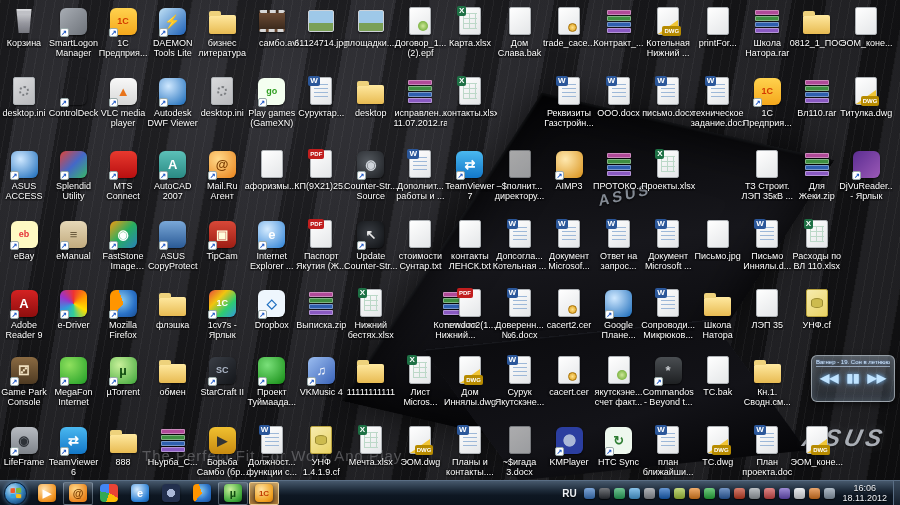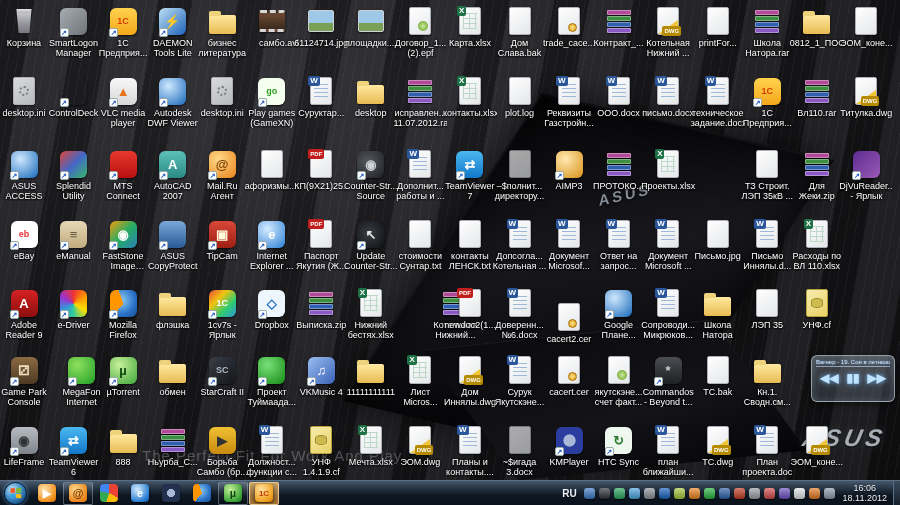--- a/index.html
+++ b/index.html
@@ -350,26 +350,20 @@
       </div>
       <div class="dicon" style="left: 442.95px; top: 75px;">
         <div class="g">
           <div class="sheet">
             <div class="xgrid"></div>
             <span class="badge x">X</span>
           </div>
         </div>
         <div class="lbl">контакты.xlsx</div>
       </div>
-      <div class="dicon" style="left: 492.5px; top: 75px;">
-        <div class="g">
-          <div class="sheet"></div>
-        </div>
-        <div class="lbl">plot.log</div>
-      </div>
       <div class="dicon" style="left: 542.05px; top: 75px;">
         <div class="g">
           <div class="sheet">
             <div class="lines"></div>
             <span class="badge w">W</span>
           </div>
         </div>
         <div class="lbl">Реквизиты Газстройн...</div>
       </div>
       <div class="dicon" style="left: 591.6px; top: 75px;">
@@ -550,21 +544,21 @@
       </div>
       <div class="dicon" style="left: 839.35px; top: 148px;">
         <div class="g">
           <div class="tile" style="background:linear-gradient(135deg,#5b2d91,#9b59b6);color:#fff;font-size:13px"></div>
           <div class="sc-arrow">↗</div>
         </div>
         <div class="lbl">DjVuReader... - Ярлык</div>
       </div>
       <div class="dicon" style="left: -3px; top: 218px;">
         <div class="g">
-          <div class="tile" style="background:#ffffff;color:#e53238;font-size:9px">eb</div>
+          <div class="tile" style="background:#fef9c3;color:#e53238;font-size:9px">eb</div>
           <div class="sc-arrow">↗</div>
         </div>
         <div class="lbl">eBay</div>
       </div>
       <div class="dicon" style="left: 46.55px; top: 218px;">
         <div class="g">
           <div class="tile" style="background:linear-gradient(#e6d8b8,#c2ab7e);color:#6b5b3e;font-size:13px">≡</div>
           <div class="sc-arrow">↗</div>
         </div>
         <div class="lbl">eManual</div>
@@ -766,21 +760,21 @@
       </div>
       <div class="dicon" style="left: 492.5px; top: 287px;">
         <div class="g">
           <div class="sheet">
             <div class="lines"></div>
             <span class="badge w">W</span>
           </div>
         </div>
         <div class="lbl">Доверенн... №6.docx</div>
       </div>
-      <div class="dicon" style="left: 542.05px; top: 301px;">
+      <div class="dicon" style="left: 542.05px; top: 287px;">
         <div class="g">
           <div class="sheet">
             <div class="seal"></div>
           </div>
         </div>
         <div class="lbl">cacert2.cer</div>
       </div>
       <div class="dicon" style="left: 591.6px; top: 287px;">
         <div class="g">
           <div class="tile" style="background:radial-gradient(circle at 35% 30%,#cfe8ff,#1668b8);color:#fff;font-size:13px"></div>
@@ -817,21 +811,21 @@
         </div>
         <div class="lbl">УНФ.cf</div>
       </div>
       <div class="dicon" style="left: -3px; top: 354px;">
         <div class="g">
           <div class="tile" style="background:linear-gradient(#8a6a42,#4e3a22);color:#f0e0c0;font-size:13px">⚂</div>
           <div class="sc-arrow">↗</div>
         </div>
         <div class="lbl">Game Park Console</div>
       </div>
-      <div class="dicon" style="left: 46.55px; top: 354px; margin-left: 8px;">
+      <div class="dicon" style="left: 46.55px; top: 354px;">
         <div class="g">
           <div class="tile" style="background:radial-gradient(circle at 35% 30%,#8fe05e,#1f9e26);color:#fff;font-size:13px"></div>
           <div class="sc-arrow">↗</div>
         </div>
         <div class="lbl">MegaFon Internet</div>
       </div>
       <div class="dicon" style="left: 96.1px; top: 354px;">
         <div class="g">
           <div class="tile" style="background:radial-gradient(circle at 35% 30%,#c8f09a,#3da639);color:#0f4a10;font-size:13px">µ</div>
           <div class="sc-arrow">↗</div>

